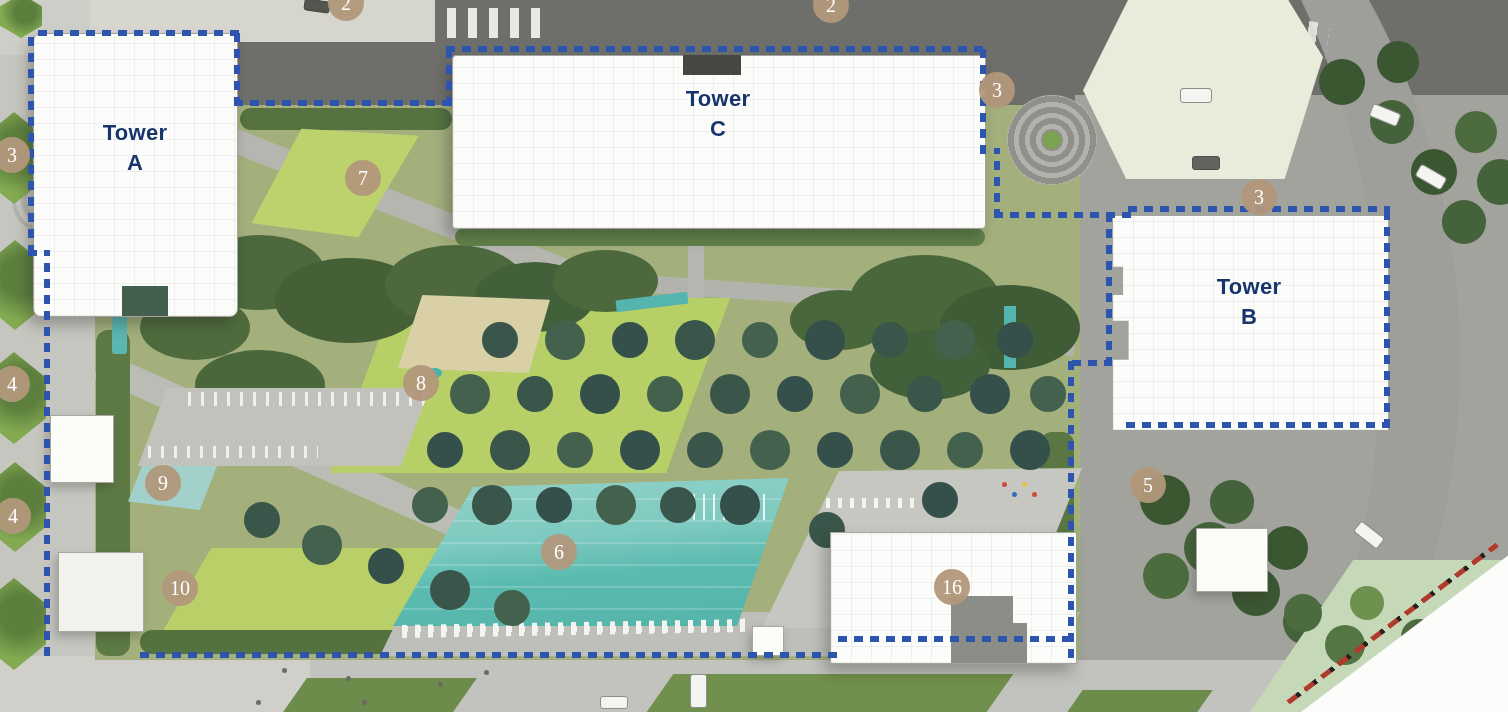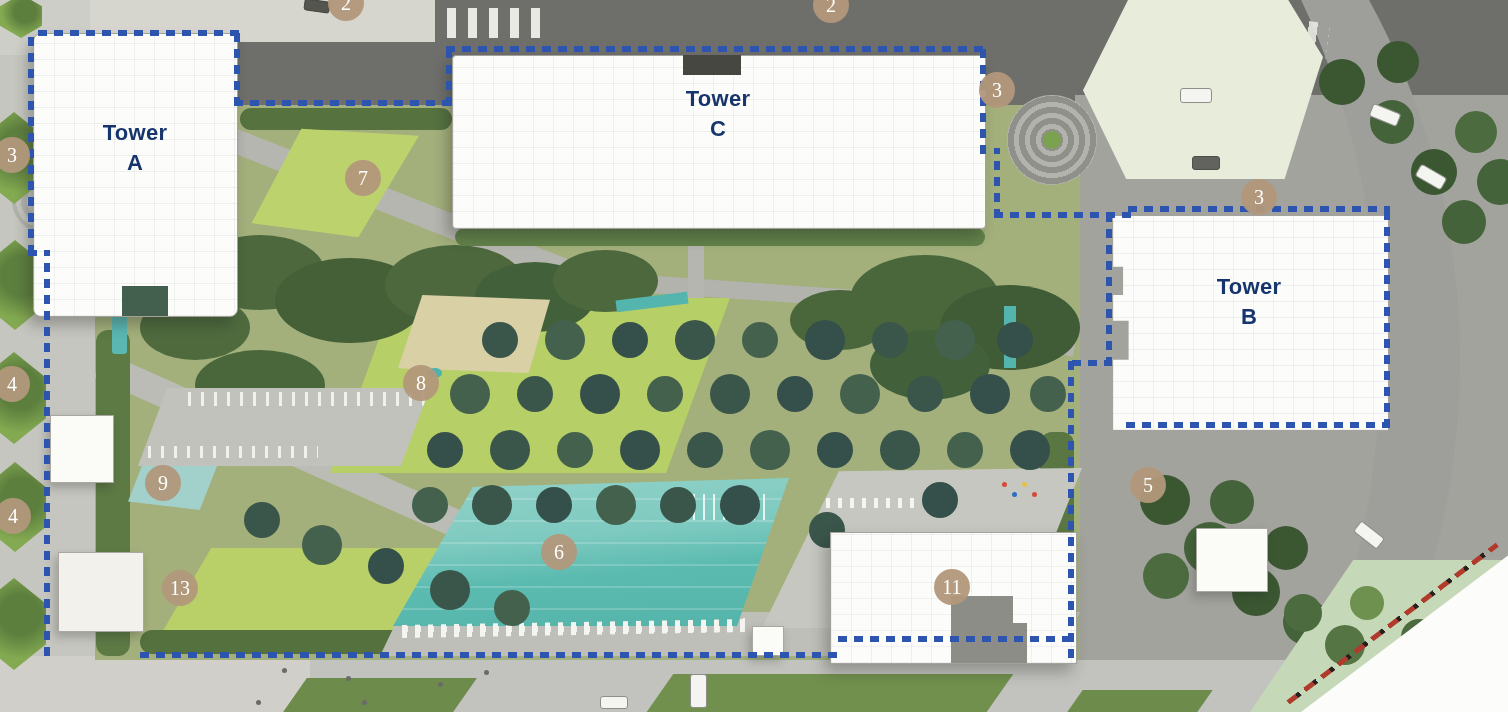--- a/index.html
+++ b/index.html
@@ -255,19 +255,19 @@
   <div class="mk" style="left:345px;top:160px;">
       <span>7</span>
     </div>
   <div class="mk" style="left:403px;top:365px;">
       <span>8</span>
     </div>
   <div class="mk" style="left:145px;top:465px;">
       <span>9</span>
     </div>
   <div class="mk" style="left:162px;top:570px;">
-      <span>13</span>
+      <span>10</span>
     </div>
   <div class="mk" style="left:934px;top:569px;">
-      <span>11</span>
+      <span>16</span>
     </div>
 
 </div>
 
 </body></html>

